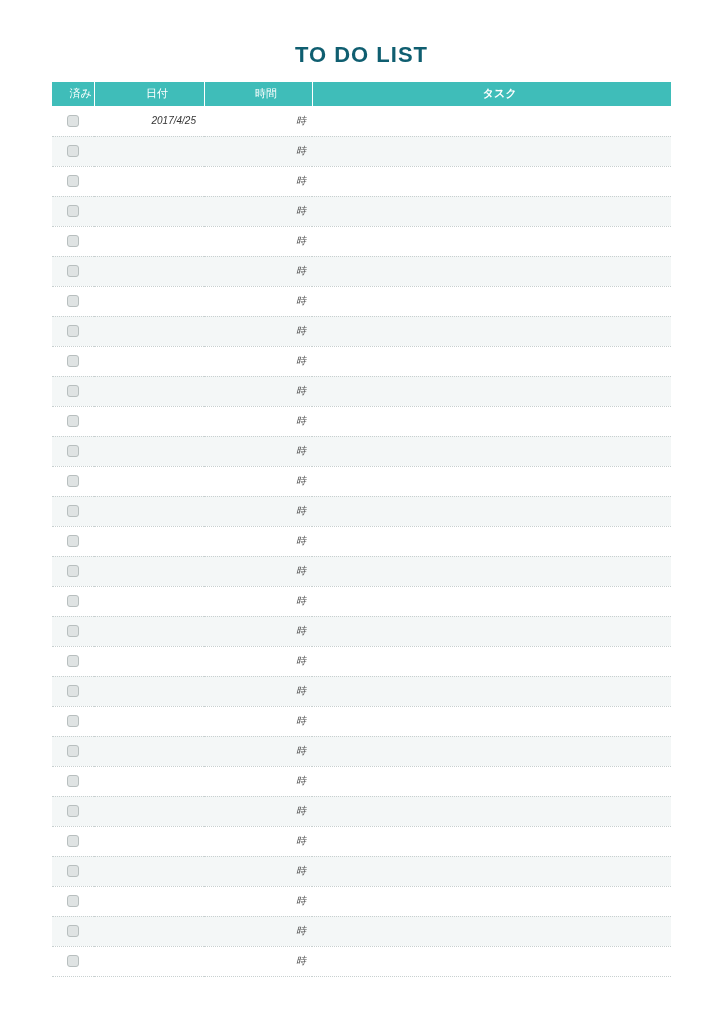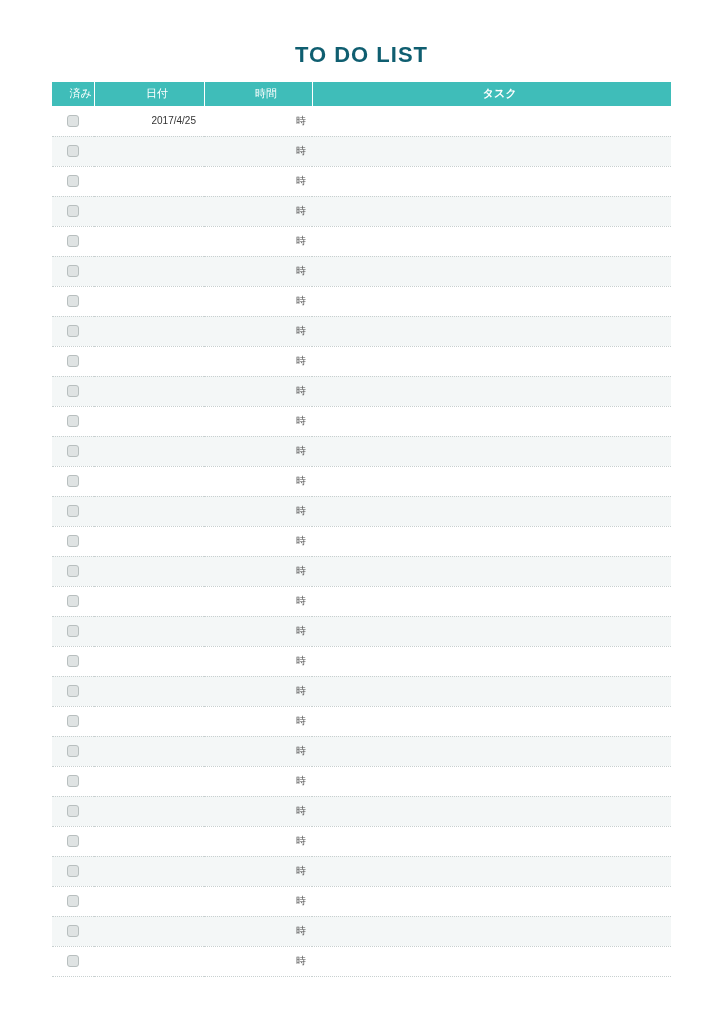--- a/index.html
+++ b/index.html
@@ -35,20 +35,21 @@
     padding: 4px 0 5px 16px;
     border-right: 1px solid #ffffff;
   }
   thead th:last-child { border-right: none; font-weight: bold; }
   col.c-done { width: 42px; }
   col.c-date { width: 110px; }
   col.c-time { width: 108px; }
   col.c-task { width: auto; }
   tbody tr {
     height: 30px;
+    font-style: italic;
   }
   tbody tr.alt td { background: #f4f7f7; }
   tbody td {
     border-bottom: 1px dotted #c8d0d0;
     font-size: 10px;
     color: #4a4a4a;
     vertical-align: middle;
     padding: 0;
   }
   tbody tr:last-child td {

